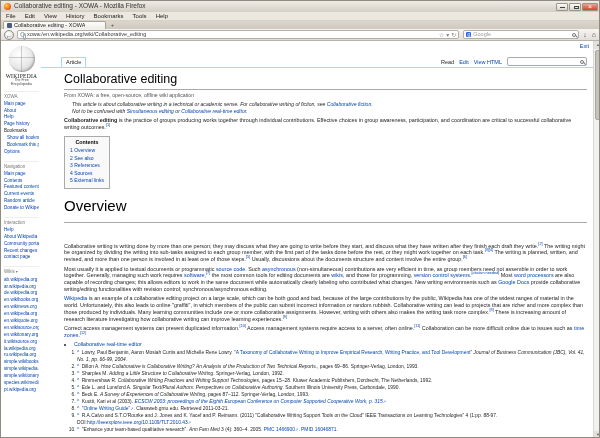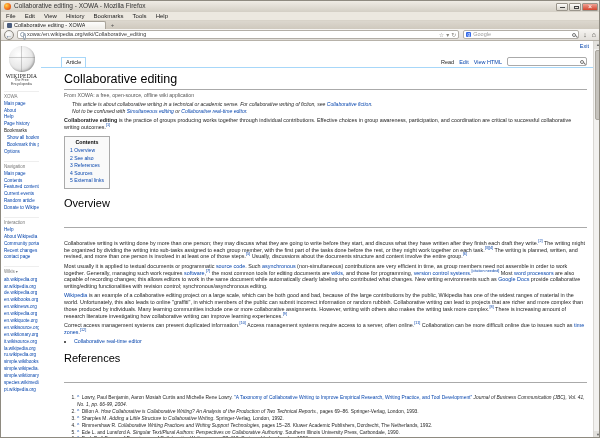--- a/index.html
+++ b/index.html
@@ -86,21 +86,21 @@
   #page-search{width:80px;height:9px;border:1px solid #aaa;border-radius:2px;background:#fff;
     display:flex;align-items:center;justify-content:flex-end;padding:0 2px;}
   #article-body{padding:3px 6px 0 23px;font-size:5.4px;color:#252525;line-height:1.26;}
   h1{font-size:12.5px;font-weight:normal;color:#000;margin:1px 0 0 0;border-bottom:1px solid #aaa;padding-bottom:2px;line-height:1.2;}
   #site-sub{font-size:5.2px;color:#555;margin:1.5px 0 2.5px;}
   .hatnote{font-style:italic;font-size:5.1px;padding-left:8px;margin-bottom:1.5px;color:#252525;}
   p{margin:2.5px 0;}
   #toc{display:inline-block;border:1px solid #aaa;background:#f9f9f9;padding:2px 5px 3px;margin:3px 0 2px;}
   #toc-title{font-size:5.3px;font-weight:bold;text-align:center;color:#000;margin-bottom:1px;}
   .toc-item{display:block;font-size:5px;color:#0645ad;line-height:1.5;text-decoration:none;}
-  h2{font-size:11px;font-weight:normal;color:#000;margin:6px 0 12px;border-bottom:1px solid #aaa;padding-bottom:17px;line-height:1.2;}
+  h2{font-size:15px;font-weight:normal;color:#000;margin:6px 0 20px;border-bottom:1px solid #aaa;padding-bottom:7px;line-height:1.2;}
   ul{margin:2px 0;padding-left:10px;}
   ul li{font-size:5.3px;line-height:1.4;}
   ol.references{margin:2px 0;padding-left:13px;}
   ol.references li{font-size:4.9px;line-height:1.42;color:#252525;}
   .lk{color:#0645ad;text-decoration:none;}
   .lk.it{font-style:italic;}
   sup.lk{font-size:3.8px;line-height:0;}
   .caret{margin-right:1px;}
   .icon-ext{display:inline-block;font-size:4px;color:#3366bb;line-height:0;}
 </style>
@@ -256,21 +256,20 @@
         </div>
         <div id="article-sections">
             <h2>Overview</h2>
             <p>Collaborative writing is writing done by more than one person; they may discuss what they are going to write before they start, and discuss what they have written after they finish each draft they write.<sup class="lk">[2]</sup> The writing might be organized by dividing the writing into sub-tasks assigned to each group member, with the first part of the tasks done before the rest, or they might work together on each task.<sup class="lk">[3][4]</sup> The writing is planned, written, and revised, and more than one person is involved in at least one of those steps.<sup class="lk">[5]</sup> Usually, discussions about the documents structure and content involve the entire group.<sup class="lk">[6]</sup></p>
             <p>Most usually it is applied to textual documents or programmatic <a class="lk">source code</a>. Such <a class="lk">asynchronous</a> (non-simultaneous) contributions are very efficient in time, as group members need not assemble in order to work together. Generally, managing such work requires <a class="lk">software</a>,<sup class="lk">[7]</sup> the most common tools for editing documents are <a class="lk">wikis</a>, and those for programming, <a class="lk">version control systems</a>.<sup class="lk">[citation needed]</sup> Most <a class="lk">word processors</a> are also capable of recording changes; this allows editors to work in the same document while automatically clearly labeling who contributed what changes. New writing environments such as <a class="lk">Google Docs</a> provide collaborative writing/editing functionalities with revision control; synchronous/asynchronous editing.</p>
             <p><a class="lk">Wikipedia</a> is an example of a collaborative editing project on a large scale, which can be both good and bad, because of the large contributions by the public, Wikipedia has one of the widest ranges of material in the world. Unfortunately, this also leads to online "graffiti", in which members of the public can submit incorrect information or random rubbish. Collaborative writing can lead to projects that are richer and more complex than those produced by individuals. Many learning communities include one or more collaborative assignments. However, writing with others also makes the writing task more complex.<sup class="lk">[8]</sup> There is increasing amount of research literature investigating how collaborative writing can improve learning experiences.<sup class="lk">[9]</sup></p>
             <p>Correct access management systems can prevent duplicated information.<sup class="lk">[10]</sup> Access management systems require access to a server, often online.<sup class="lk">[11]</sup> Collaboration can be more difficult online due to issues such as <a class="lk">time zones</a>.<sup class="lk">[12]</sup></p>
             <ul>
               <li><a class="lk">Collaborative real-time editor</a></li>
             </ul>
-            <h2>References</h2>
             <ol class="references">
               <li><a class="lk caret">^</a> Lowry, Paul Benjamin, Aaron Mosiah Curtis and Michelle Rene Lowry. <a class="lk">"A Taxonomy of Collaborative Writing to Improve Empirical Research, Writing Practice, and Tool Development"</a> <i>Journal of Business Communication (JBC), Vol. 41, No. 1, pp. 66-99, 2004.</i></li>
               <li><a class="lk caret">^</a> Dillon A. <i>How Collaborative is Collaborative Writing? An Analysis of the Production of Two Technical Reports.</i>, pages 69–86. Springer-Verlag, London, 1993.</li>
               <li><a class="lk caret">^</a> Sharples M. <i>Adding a Little Structure to Collaborative Writing</i>. Springer-Verlag, London, 1992.</li>
               <li><a class="lk caret">^</a> Rimmershaw R. <i>Collaborative Writing Practices and Writing Support Technologies</i>, pages 15–28. Kluwer Academic Publishers, Dordrecht, The Netherlands, 1992.</li>
               <li><a class="lk caret">^</a> Ede L. and Lunsford A. <i>Singular Text/Plural Authors: Perspectives on Collaborative Authoring</i>. Southern Illinois University Press, Carbondale, 1990.</li>
               <li><a class="lk caret">^</a> Beck E. <i>A Survey of Experiences of Collaborative Writing</i>, pages 87–112. Springer-Verlag, London, 1993.</li>
               <li><a class="lk caret">^</a> Kuutti, Kari et al (2003). <a class="lk it">ECSCW 2003: proceedings of the Eighth European Conference on Computer Supported Cooperative Work, p. 315</a><span class="icon-ext">↗</span></li>
               <li><a class="lk caret">^</a> <a class="lk">"Online Writing Guide"</a><span class="icon-ext">↗</span>. Classweb.gmu.edu. Retrieved 2011-03-21.</li>
               <li><a class="lk caret">^</a> R.A.Calvo and S.T.O'Rourke and J. Jones and K. Yacef and P. Reimann. (2011) "Collaborative Writing Support Tools on the Cloud" IEEE Transactions on Learning Technologies" 4 (1:pp. 88-97. DOI:<a class="lk">http://ieeexplore.ieee.org/10.1109/TLT.2010.43</a><span class="icon-ext">↗</span></li>

